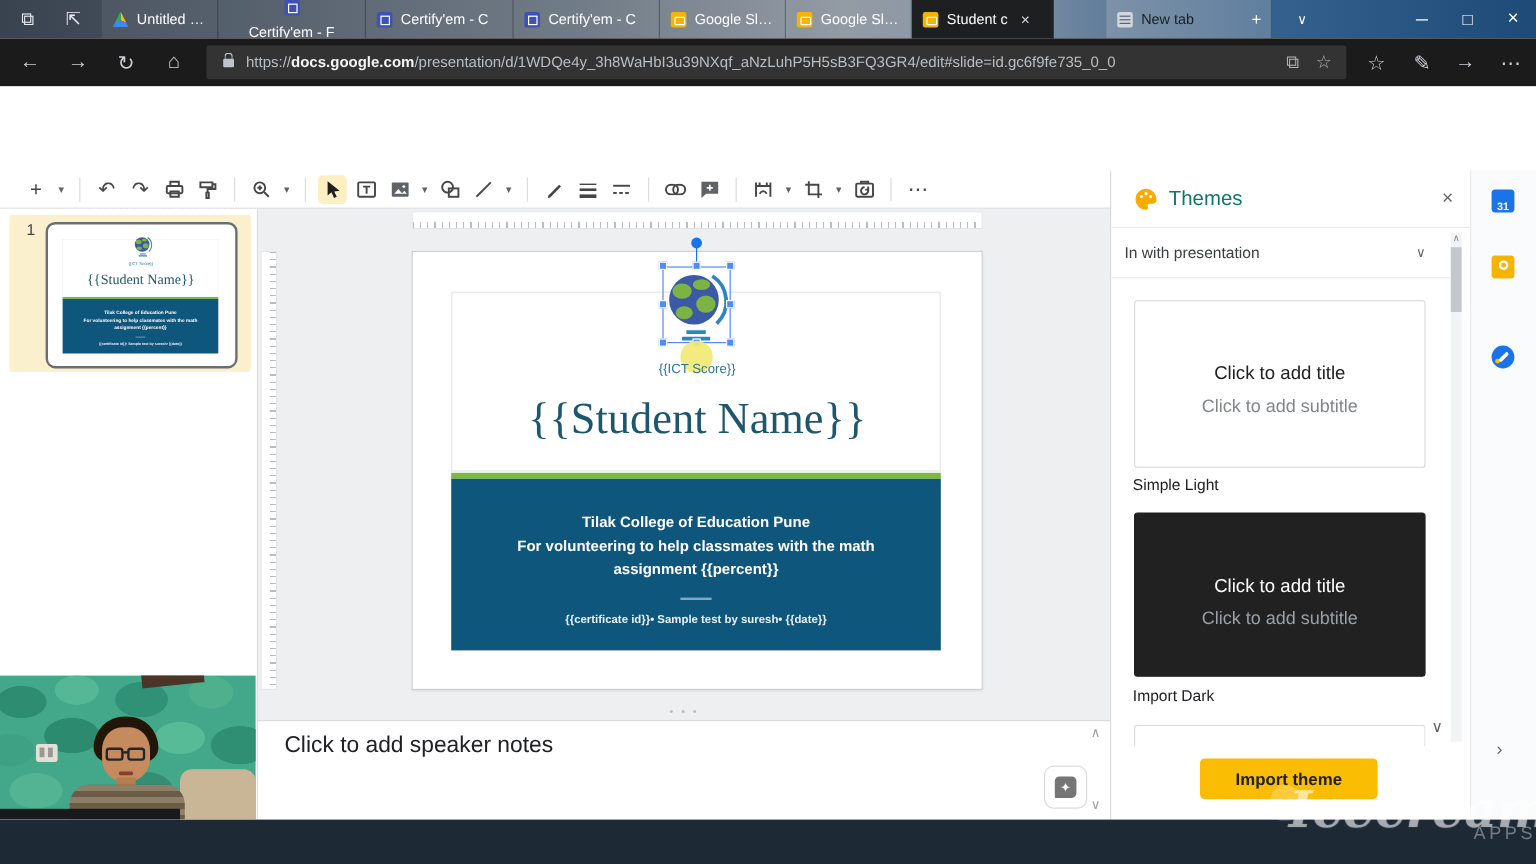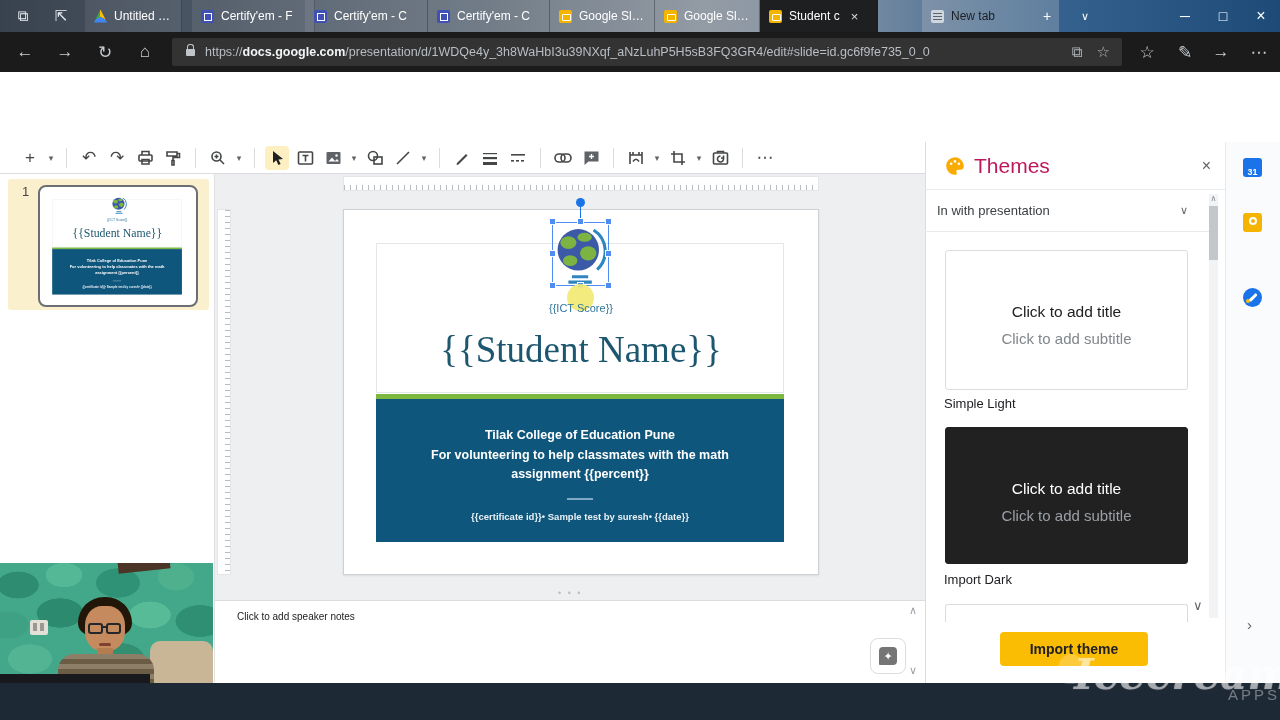--- a/index.html
+++ b/index.html
@@ -103,21 +103,21 @@
   .selrect{position:absolute;left:2px;top:4px;width:57px;height:64px;border:1.6px solid #4f8df5;box-sizing:border-box;}
   .handle{position:absolute;width:7px;height:7px;background:#4f8df5;border:1px solid #fff;box-sizing:border-box;}
   .rotline{position:absolute;left:29.5px;top:-14px;width:1.5px;height:18px;background:#1a73e8;}
   .rotdot{position:absolute;left:26px;top:-20px;width:9px;height:9px;border-radius:50%;background:#1a73e8;}
   .yellowblob{position:absolute;left:223px;top:74px;width:27px;height:27px;border-radius:50%;background:#f3e974;opacity:.92;}
   .globe{position:absolute;left:4px;top:6px;}
 
   
   .themes{left:925px;top:142px;width:300px;height:541px;background:#fff;border-left:1px solid #dadce0;box-sizing:border-box;}
   .thead{position:absolute;left:925px;top:142px;width:300px;height:48px;display:flex;align-items:center;border-bottom:1px solid #e8eaed;box-sizing:border-box;}
-  .ttitle{font-size:21px;color:#be185d;margin-left:8px;}
+  .ttitle{font-size:17px;color:#0f766e;margin-left:8px;}
   .tclosex{margin-left:auto;margin-right:14px;color:#5f6368;font-size:16px;}
   .tsection{position:absolute;left:925px;top:190px;width:285px;height:42px;display:flex;align-items:center;border-bottom:1px solid #e8eaed;box-sizing:border-box;}
   .tsection .st{font-size:13px;color:#3c4043;margin-left:12px;}
   .tsection .sc{margin-left:auto;margin-right:22px;color:#5f6368;font-size:11px;}
   .themecard{position:absolute;left:945px;width:243px;background:#fff;border:1px solid #dadce0;border-radius:3px;box-sizing:border-box;text-align:center;}
   .themecard.dark{background:#212121;border-color:#212121;}
   .tc-title{font-size:15.5px;color:#212121;margin-top:52px;}
   .tc-sub{font-size:15px;color:#80868b;margin-top:9px;}
   .themecard.dark .tc-title{color:#fff;}
   .themecard.dark .tc-sub{color:#9aa0a6;}
@@ -136,21 +136,21 @@
   .keep{background:#f5b400;border-radius:3px;position:relative;}
   .keep::after{content:"";position:absolute;left:5.5px;top:4px;width:8px;height:8px;border-radius:50%;border:2px solid #fff;box-sizing:border-box;}
   .tasks{background:#1a73e8;border-radius:50%;position:relative;}
   .tasks::after{content:"";position:absolute;left:5px;top:8px;width:10px;height:2.5px;background:#fff;transform:rotate(-45deg);border-radius:2px;}
   .tasks::before{content:"";position:absolute;left:3px;top:11px;width:4px;height:4px;border-radius:50%;background:#fbbc04;}
   .railchev{position:absolute;left:1247px;top:616px;color:#5f6368;font-size:15px;}
 
   
   .notes{left:215px;top:600px;width:710px;height:83px;background:#fff;border-top:1px solid #dadce0;box-sizing:border-box;}
   .dragdots{position:absolute;left:558px;top:588px;color:#b9bdc1;font-size:9px;letter-spacing:2px;}
-  .notesph{position:absolute;left:237px;top:611px;font-size:10px;color:#202124;}
+  .notesph{position:absolute;left:237px;top:611px;font-size:19px;color:#202124;}
   .explorebtn{position:absolute;left:870px;top:638px;width:34px;height:34px;border:1px solid #dadce0;border-radius:8px;background:#fff;display:flex;align-items:center;justify-content:center;}
   .explorediamond{width:18px;height:18px;background:#757575;border-radius:4px 4px 4px 1px;color:#fff;font-size:11px;display:flex;align-items:center;justify-content:center;}
   .notesarrow{position:absolute;left:909px;color:#9aa0a6;font-size:11px;}
 
   
   .webcam{left:0;top:563px;width:213px;height:120px;position:absolute;overflow:hidden;z-index:40;
     background:
      radial-gradient(34px 22px at 18px 22px,#2e8c70 60%,transparent 62%),
      radial-gradient(30px 20px at 64px 12px,#54b795 60%,transparent 62%),
      radial-gradient(36px 24px at 118px 20px,#2f9277 60%,transparent 62%),
@@ -232,21 +232,21 @@
 <div id="screen">
 
   <div class="abs tabbar">
     <div class="wicon abs" style="left:8px;">⧉</div>
     <div class="wicon abs" style="left:46px;">⇱</div>
 
     <div class="tab" style="left:85px;width:97px;">
       <span class="tico drive"></span>
       <span class="lbl ell">Untitled form</span>
     </div>
-    <div class="tab" style="left:192px;width:123px;">
+    <div class="tab" style="left:182px;width:123px;flex-direction:column;">
       <span class="tico cert"></span>
       <span class="lbl ell">Certify'em - F</span>
     </div>
     <div class="tab" style="left:305px;width:123px;">
       <span class="tico cert"></span>
       <span class="lbl ell">Certify'em - C</span>
     </div>
     <div class="tab" style="left:428px;width:122px;">
       <span class="tico cert"></span>
       <span class="lbl ell">Certify'em - C</span>

